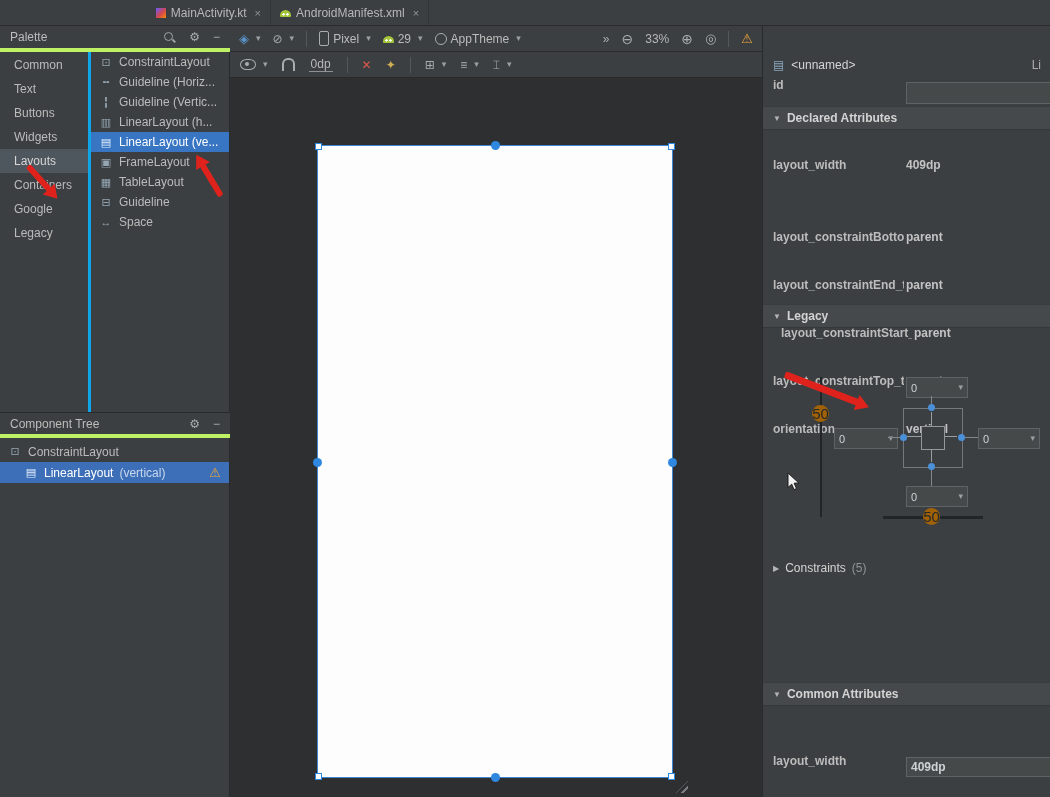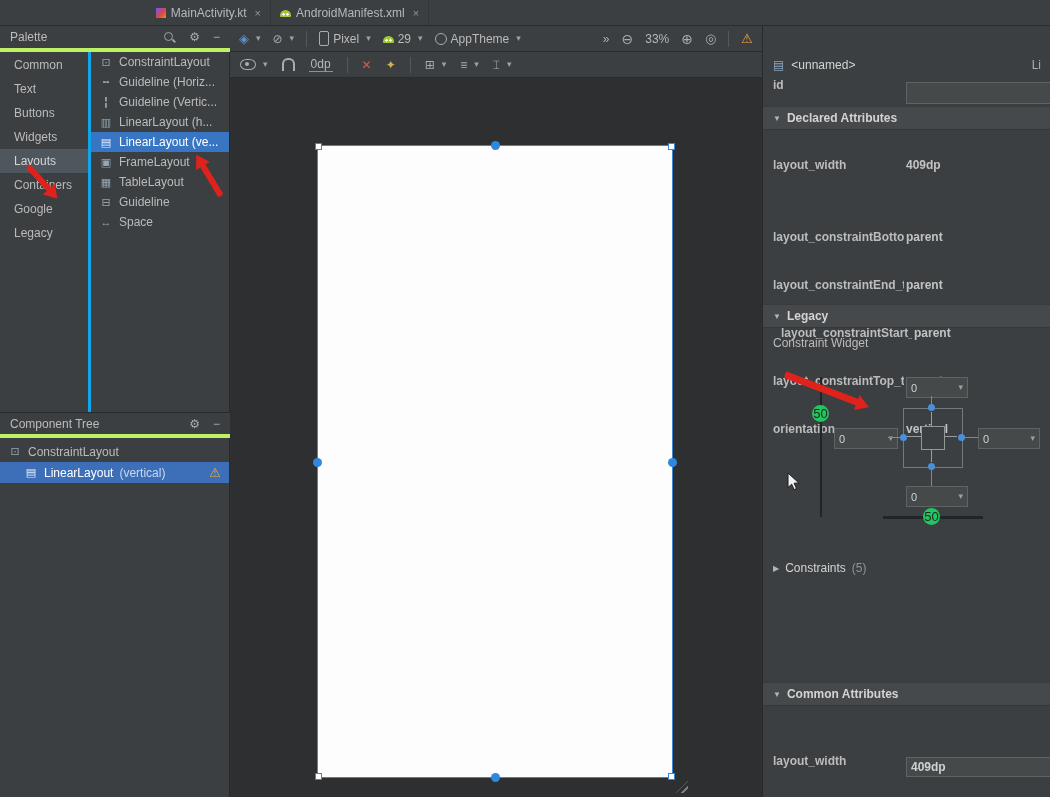--- a/index.html
+++ b/index.html
@@ -102,21 +102,21 @@
   
   .cw{position:absolute;left:0;top:330px;width:288px;height:196px;}
   .cw .dd{position:absolute;width:52px;height:19px;background:#45494a;border:1px solid #5f6365;display:flex;align-items:center;justify-content:space-between;padding:0 4px;font-size:11px;color:#cfd2d4;}
   .cw .sq{position:absolute;left:140px;top:52px;width:58px;height:58px;border:1px solid #75797b;}
   .cw .inner{position:absolute;left:158px;top:70px;width:22px;height:22px;border:1px solid #93979a;background:#3c3f41;}
   .cw .lineH{position:absolute;height:1px;background:#84888a;}
   .cw .lineV{position:absolute;width:1px;background:#84888a;}
   .cw .anchor{position:absolute;width:7px;height:7px;border-radius:50%;background:#4a90d9;}
   .cw .track-v{position:absolute;left:57px;top:21px;width:2px;height:140px;background:#222528;}
   .cw .track-h{position:absolute;left:120px;top:160px;width:100px;height:3px;background:#222528;}
-  .bias{position:absolute;width:17px;height:17px;border-radius:50%;background:#22c55e;color:#26282a;font-size:13px;display:flex;align-items:center;justify-content:center;}
+  .bias{position:absolute;width:17px;height:17px;border-radius:50%;background:#a16207;color:#26282a;font-size:15px;display:flex;align-items:center;justify-content:center;}
 
   
   .arrowline{position:absolute;background:#df231c;transform-origin:left center;border-radius:2px;}
   .arrowline::after{content:"";position:absolute;right:-12px;top:50%;transform:translateY(-50%);
     border-left:13px solid #df231c;border-top:8px solid transparent;border-bottom:8px solid transparent;}
   .cursor{position:absolute;left:787px;top:472px;}
 </style>
 </head>
 <body>
 
@@ -224,21 +224,20 @@
   <div class="ap arow" style="top:248px;">
     <span class="aname">orientation</span>
     <span class="avalue">vertical</span>
   </div>
 
   <div class="ap sec" style="top:278px;">
     <span class="tri">▼</span>
     <span>Legacy</span>
   </div>
 
-  <div class="ap" style="top:310px;height:16px;padding-left:10px;">Constraint Widget</div>
 
   <div class="cw">
     <div class="track-v"></div>
     <div class="track-h"></div>
     <div class="bias" style="left:49px;top:49px;">50</div>
     <div class="bias" style="left:160px;top:152px;">50</div>
 
     <div class="dd" style="left:143px;top:21px;">
       <span>0</span>
       <span class="caret">▾</span>

